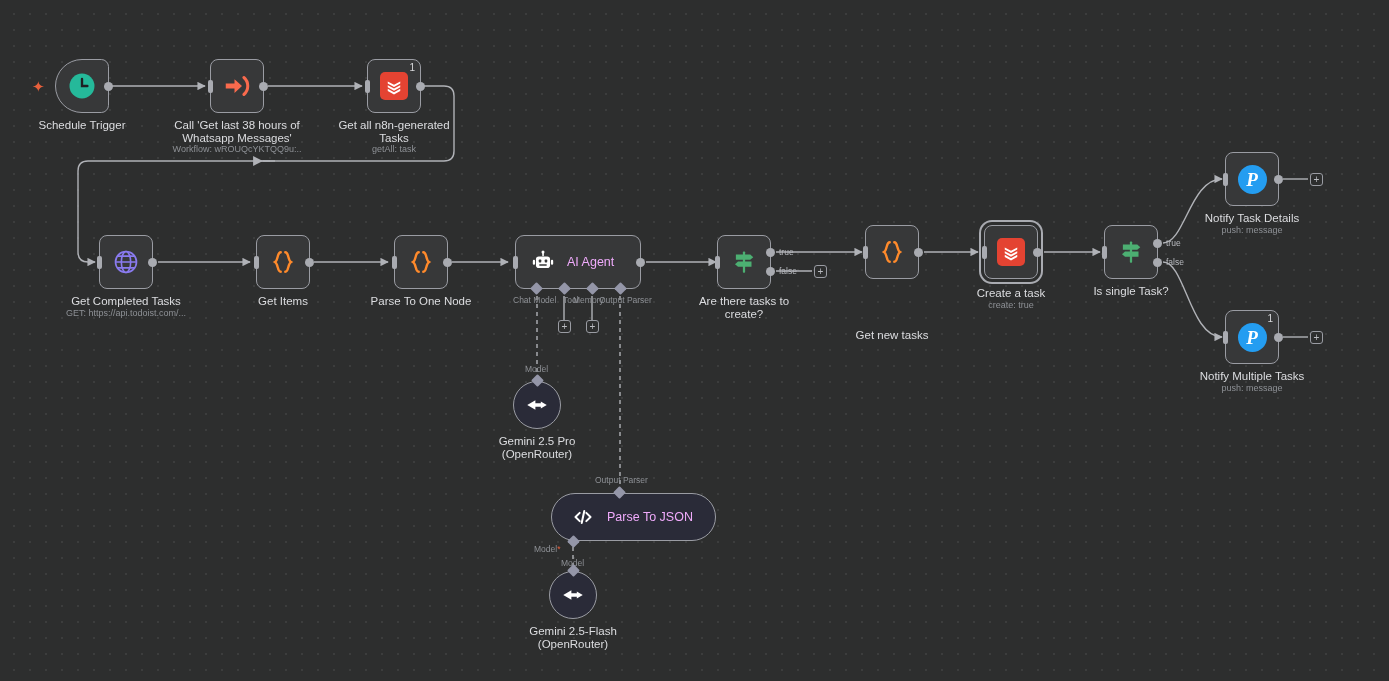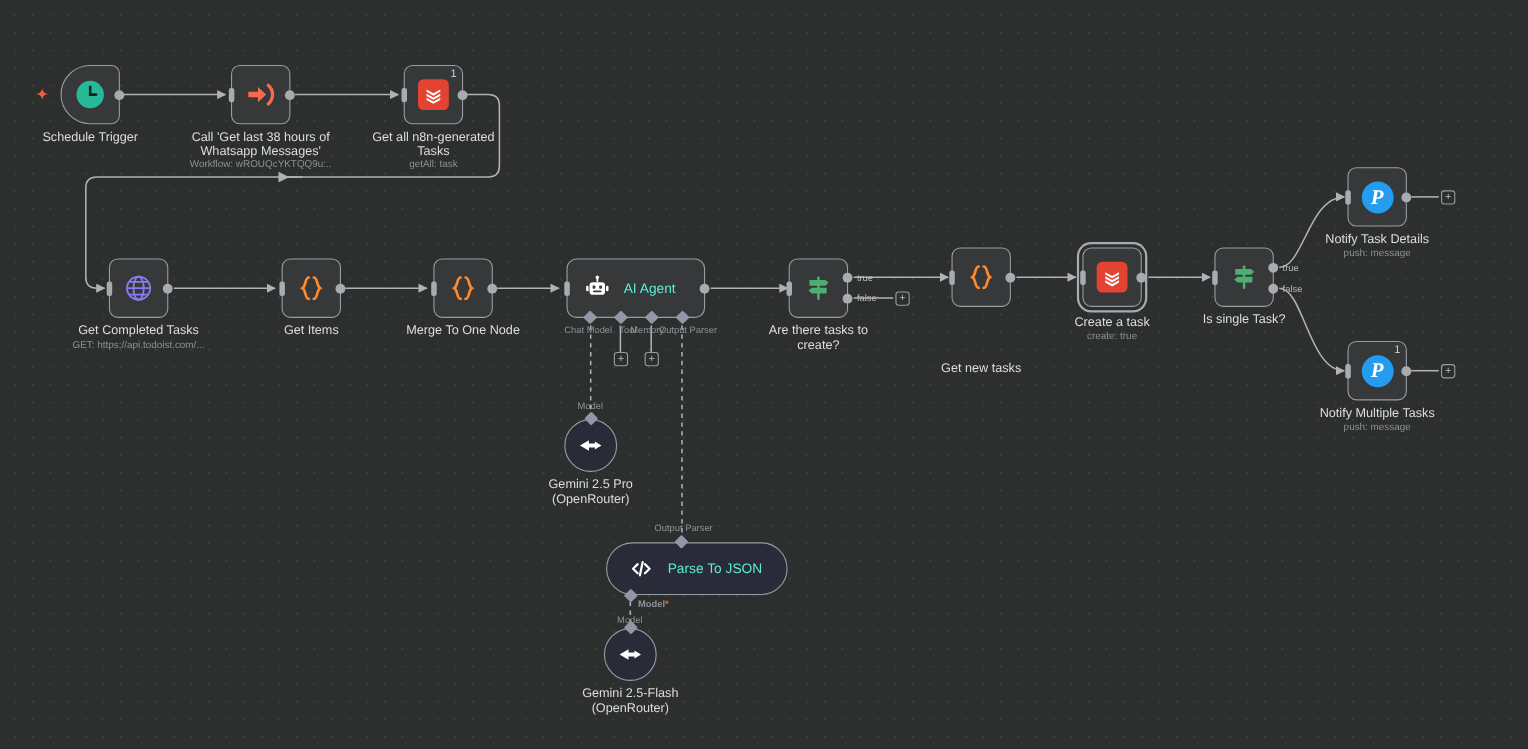--- a/index.html
+++ b/index.html
@@ -54,21 +54,21 @@
   }
   .sub{
     position:absolute;left:50%;transform:translateX(-50%);
     text-align:center;font-size:9px;color:#8e9196;
     white-space:nowrap;line-height:11px;
   }
   .badge{
     position:absolute;top:2px;right:5px;
     font-size:10px;color:#d8d9dc;
   }
-  .inlabel{font-size:12.5px;color:#5eead4;}
+  .inlabel{font-size:12.5px;color:#f0abfc;}
 
   
   .dot{
     position:absolute;width:9px;height:9px;border-radius:50%;
     background:#a9abb1;
   }
   .inport{
     position:absolute;width:5px;height:13px;border-radius:2px;
     background:#a9abb1;
   }
@@ -240,21 +240,21 @@
   <div class="box">
     <span>
       <svg class="ico" width="30" height="30" viewBox="0 0 24 24" stroke="#ff8a2b" stroke-width="1.9" fill="none" stroke-linecap="round">
         <path d="M10.2 4.2 C7.2 4.2 8.4 10.3 5.6 12 C8.4 13.7 7.2 19.8 10.2 19.8"></path>
         <path d="M13.8 4.2 C16.8 4.2 15.6 10.3 18.4 12 C15.6 13.7 16.8 19.8 13.8 19.8"></path>
       </svg>
     </span>
     <div class="inport" style="left:-3px;top:20px;"></div>
     <div class="dot" style="right:-5px;top:22px;"></div>
   </div>
-  <div class="nodename" style="top:60px;">Merge To One Node</div>
+  <div class="nodename" style="top:60px;">Parse To One Node</div>
 </div>
 
 <div class="node" style="left:515px;top:235px;">
   <div class="box wide">
     <span>
       <svg class="ico" width="26" height="26" viewBox="0 0 24 24" fill="#ffffff">
         <rect x="5.5" y="7" width="13" height="10.5" rx="2.6"></rect>
         <rect x="11.3" y="3.2" width="1.5" height="3.6" rx="0.7"></rect>
         <circle cx="12" cy="2.8" r="1.4"></circle>
         <rect x="2.6" y="10" width="2.1" height="4.6" rx="1"></rect>
@@ -395,21 +395,21 @@
       <svg class="ico" width="22" height="22" viewBox="0 0 24 24" fill="none" stroke="#ffffff" stroke-width="2.2" stroke-linecap="round" stroke-linejoin="round">
         <path d="M8.4 7.5 L3.8 12 L8.4 16.5"></path>
         <path d="M15.6 7.5 L20.2 12 L15.6 16.5"></path>
         <path d="M13.4 5.4 L10.6 18.6"></path>
       </svg>
     </span>
     <span class="inlabel">Parse To JSON</span>
   </div>
   <div class="diamond" style="left:18px;top:44px;"></div>
 </div>
-<div class="portlbl" style="left:580px;top:544px;font-weight:bold;"><span>Model</span><span class="req">*</span></div>
+<div class="portlbl" style="left:534px;top:544px;"><span>Model</span><span class="req">*</span></div>
 
 <div class="portlbl" style="left:561px;top:558px;">Model</div>
 <div class="node" style="left:549px;top:571px;">
   <div class="diamond" style="left:20px;top:-5px;"></div>
   <div class="circlenode">
     <span>
       <svg class="ico" width="26" height="26" viewBox="0 0 24 24" fill="#ffffff">
         <path d="M3 12 L10.5 7.6 V10.3 H16 V13.7 H10.5 V16.4 z"></path>
         <path d="M21 12 L15.5 15.3 V8.7 z"></path>
       </svg>

